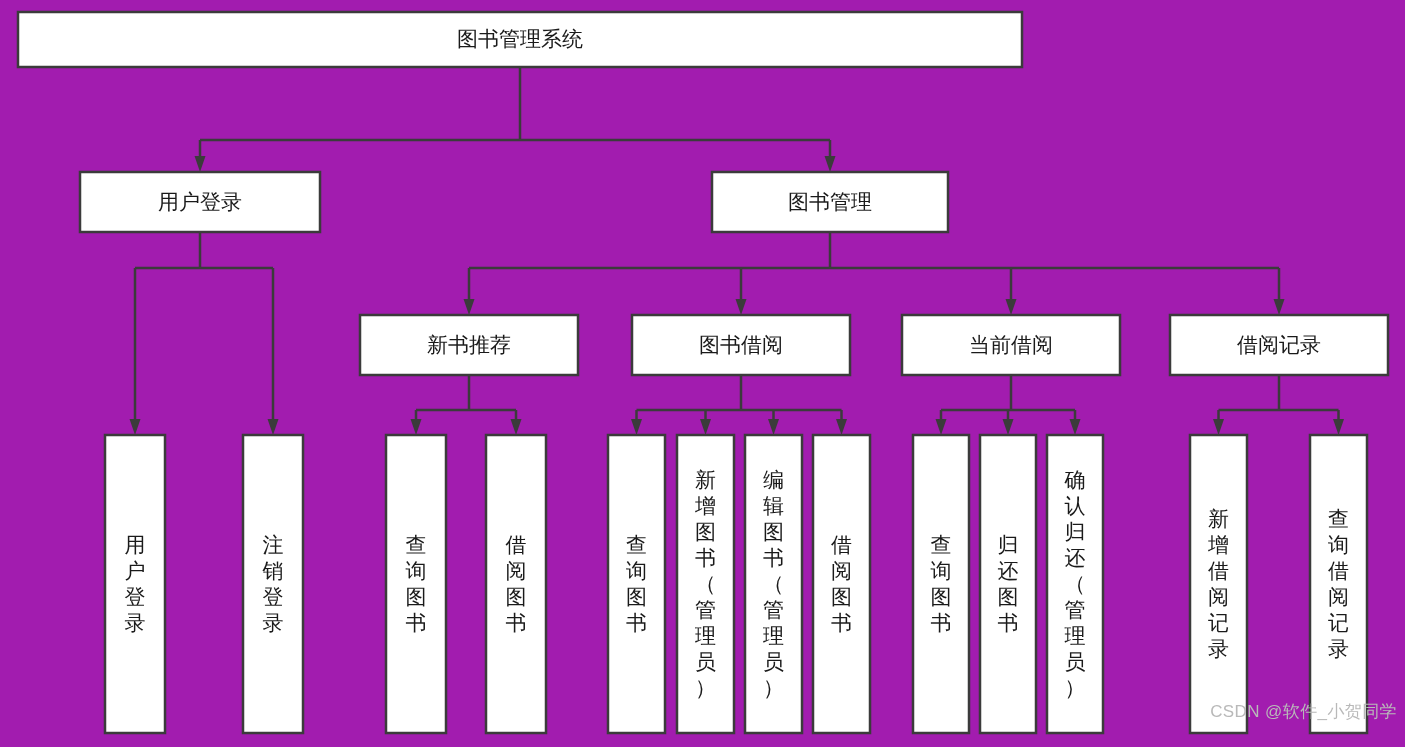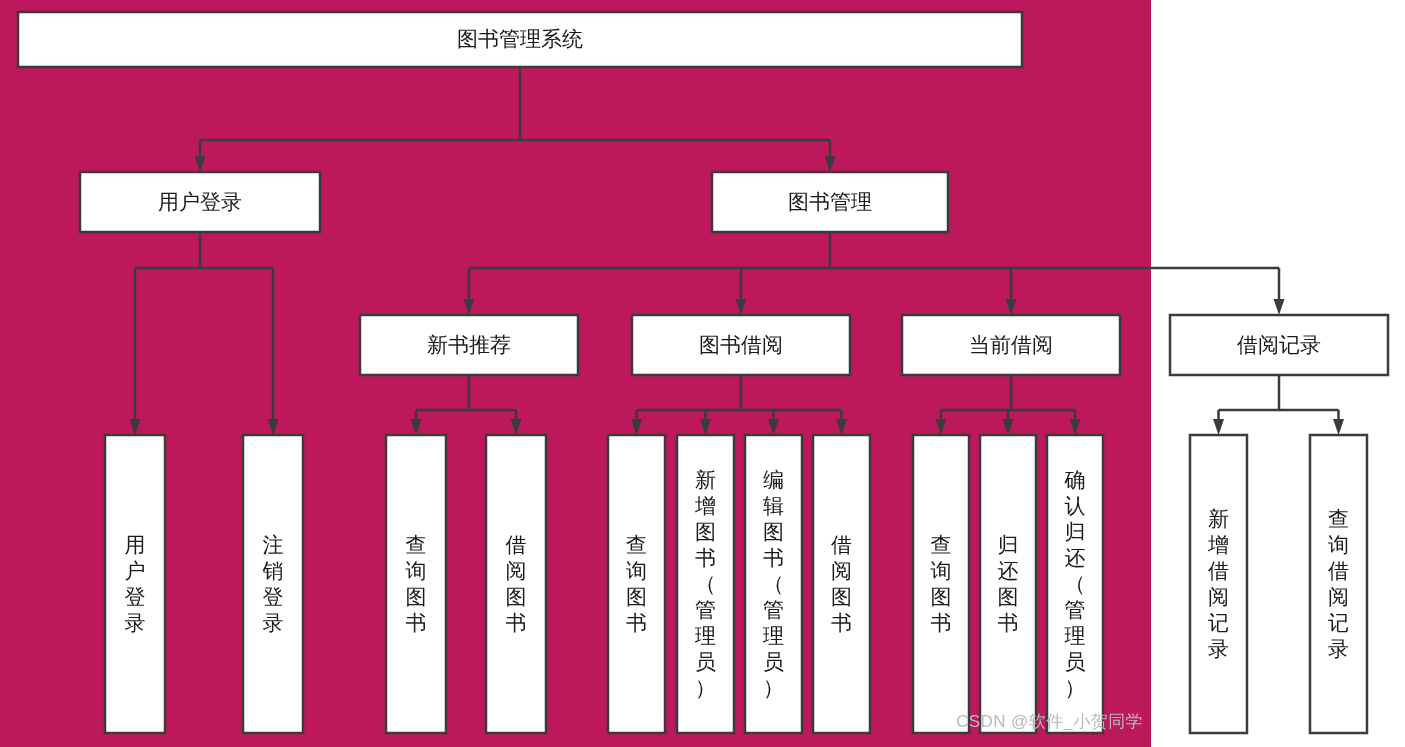--- a/index.html
+++ b/index.html
@@ -8,23 +8,23 @@
     background: #ffffff;
   }
   body {
     width: 1405px;
     height: 747px;
     font-family: "Liberation Sans", "DejaVu Sans", sans-serif;
     overflow: hidden;
   }
   #diagram-root {
     position: relative;
-    width: 1151px;
+    width: 1405px;
     height: 747px;
-    background: #be185d;
+    background: #a21caf;
     text-align: right;
   }
   svg.diagram-canvas {
     position: absolute;
     left: 0;
     top: 0;
     width: 1405px;
     height: 747px;
     display: block;
   }
@@ -52,21 +52,21 @@
   }
   .node-label-vertical {
     fill: #1a1a1a;
     font-family: "Liberation Sans", "DejaVu Sans", sans-serif;
     font-size: 21px;
     text-anchor: middle;
   }
   .watermark {
     position: absolute;
     right: 8px;
-    bottom: 14px;
+    bottom: 24px;
     font-family: "Liberation Sans", "DejaVu Sans", sans-serif;
     font-size: 17px;
     color: #b9b9b9;
     white-space: nowrap;
     letter-spacing: 0.4px;
     user-select: none;
   }
 </style>
 </head>
 <body>

